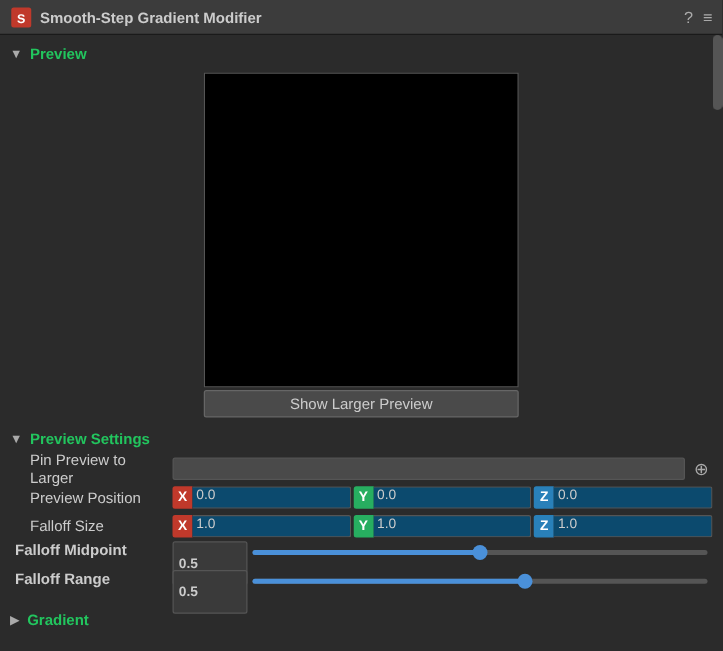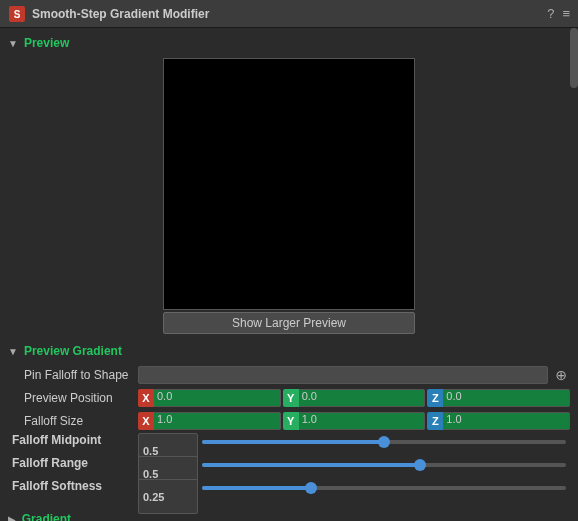--- a/index.html
+++ b/index.html
@@ -163,21 +163,21 @@
       font-weight: bold;
       color: white;
       border-radius: 2px 0 0 2px;
     }
     .xyz-label.x { background: #c0392b; }
     .xyz-label.y { background: #27ae60; }
     .xyz-label.z { background: #2980b9; }
     .xyz-input {
       flex: 1;
       height: 18px;
-      background: #15803d;
+      background: #0c4a6e;
       border: 1px solid #555;
       border-left: none;
       border-radius: 0 2px 2px 0;
       color: #ccc;
       font-size: 11px;
       padding: 0 3px;
       text-align: left;
     }
 
     
@@ -287,27 +287,27 @@
   </div>
 
   <div class="preview-container">
     <div class="preview-canvas"></div>
     <button class="preview-btn">Show Larger Preview</button>
   </div>
 
   <div class="settings-section">
     <div class="section-header">
       <span class="arrow">▼</span>
-      <span class="section-label">Preview Gradient</span>
+      <span class="section-label">Preview Settings</span>
     </div>
 
     <div class="settings-body">
 
       <div class="row">
-        <div class="row-label">Pin Falloff to Shape</div>
+        <div class="row-label">Pin Preview to Larger</div>
         <div class="pin-field"></div>
         <div class="pin-icon">⊕</div>
       </div>
 
       <div class="row">
         <div class="row-label">Preview Position</div>
         <div class="xyz-group">
           <div class="xyz-field">
             <div class="xyz-label x">X</div>
             <div class="xyz-input">0.0</div>
@@ -356,30 +356,20 @@
         <div class="slider-label">Falloff Range</div>
         <div class="slider-value-box">0.5</div>
         <div class="slider-track-container">
           <div class="slider-track">
             <div class="slider-fill" style="width: 60%;"></div>
             <div class="slider-thumb" style="left: 60%;"></div>
           </div>
         </div>
       </div>
 
-      <div class="slider-row">
-        <div class="slider-label">Falloff Softness</div>
-        <div class="slider-value-box">0.25</div>
-        <div class="slider-track-container">
-          <div class="slider-track">
-            <div class="slider-fill" style="width: 30%;"></div>
-            <div class="slider-thumb" style="left: 30%;"></div>
-          </div>
-        </div>
-      </div>
 
     </div>
   </div>
 
   <div class="gradient-section">
     <div class="section-header">
       <span class="arrow">▶</span>
       <span class="section-label">Gradient</span>
     </div>
   </div>

